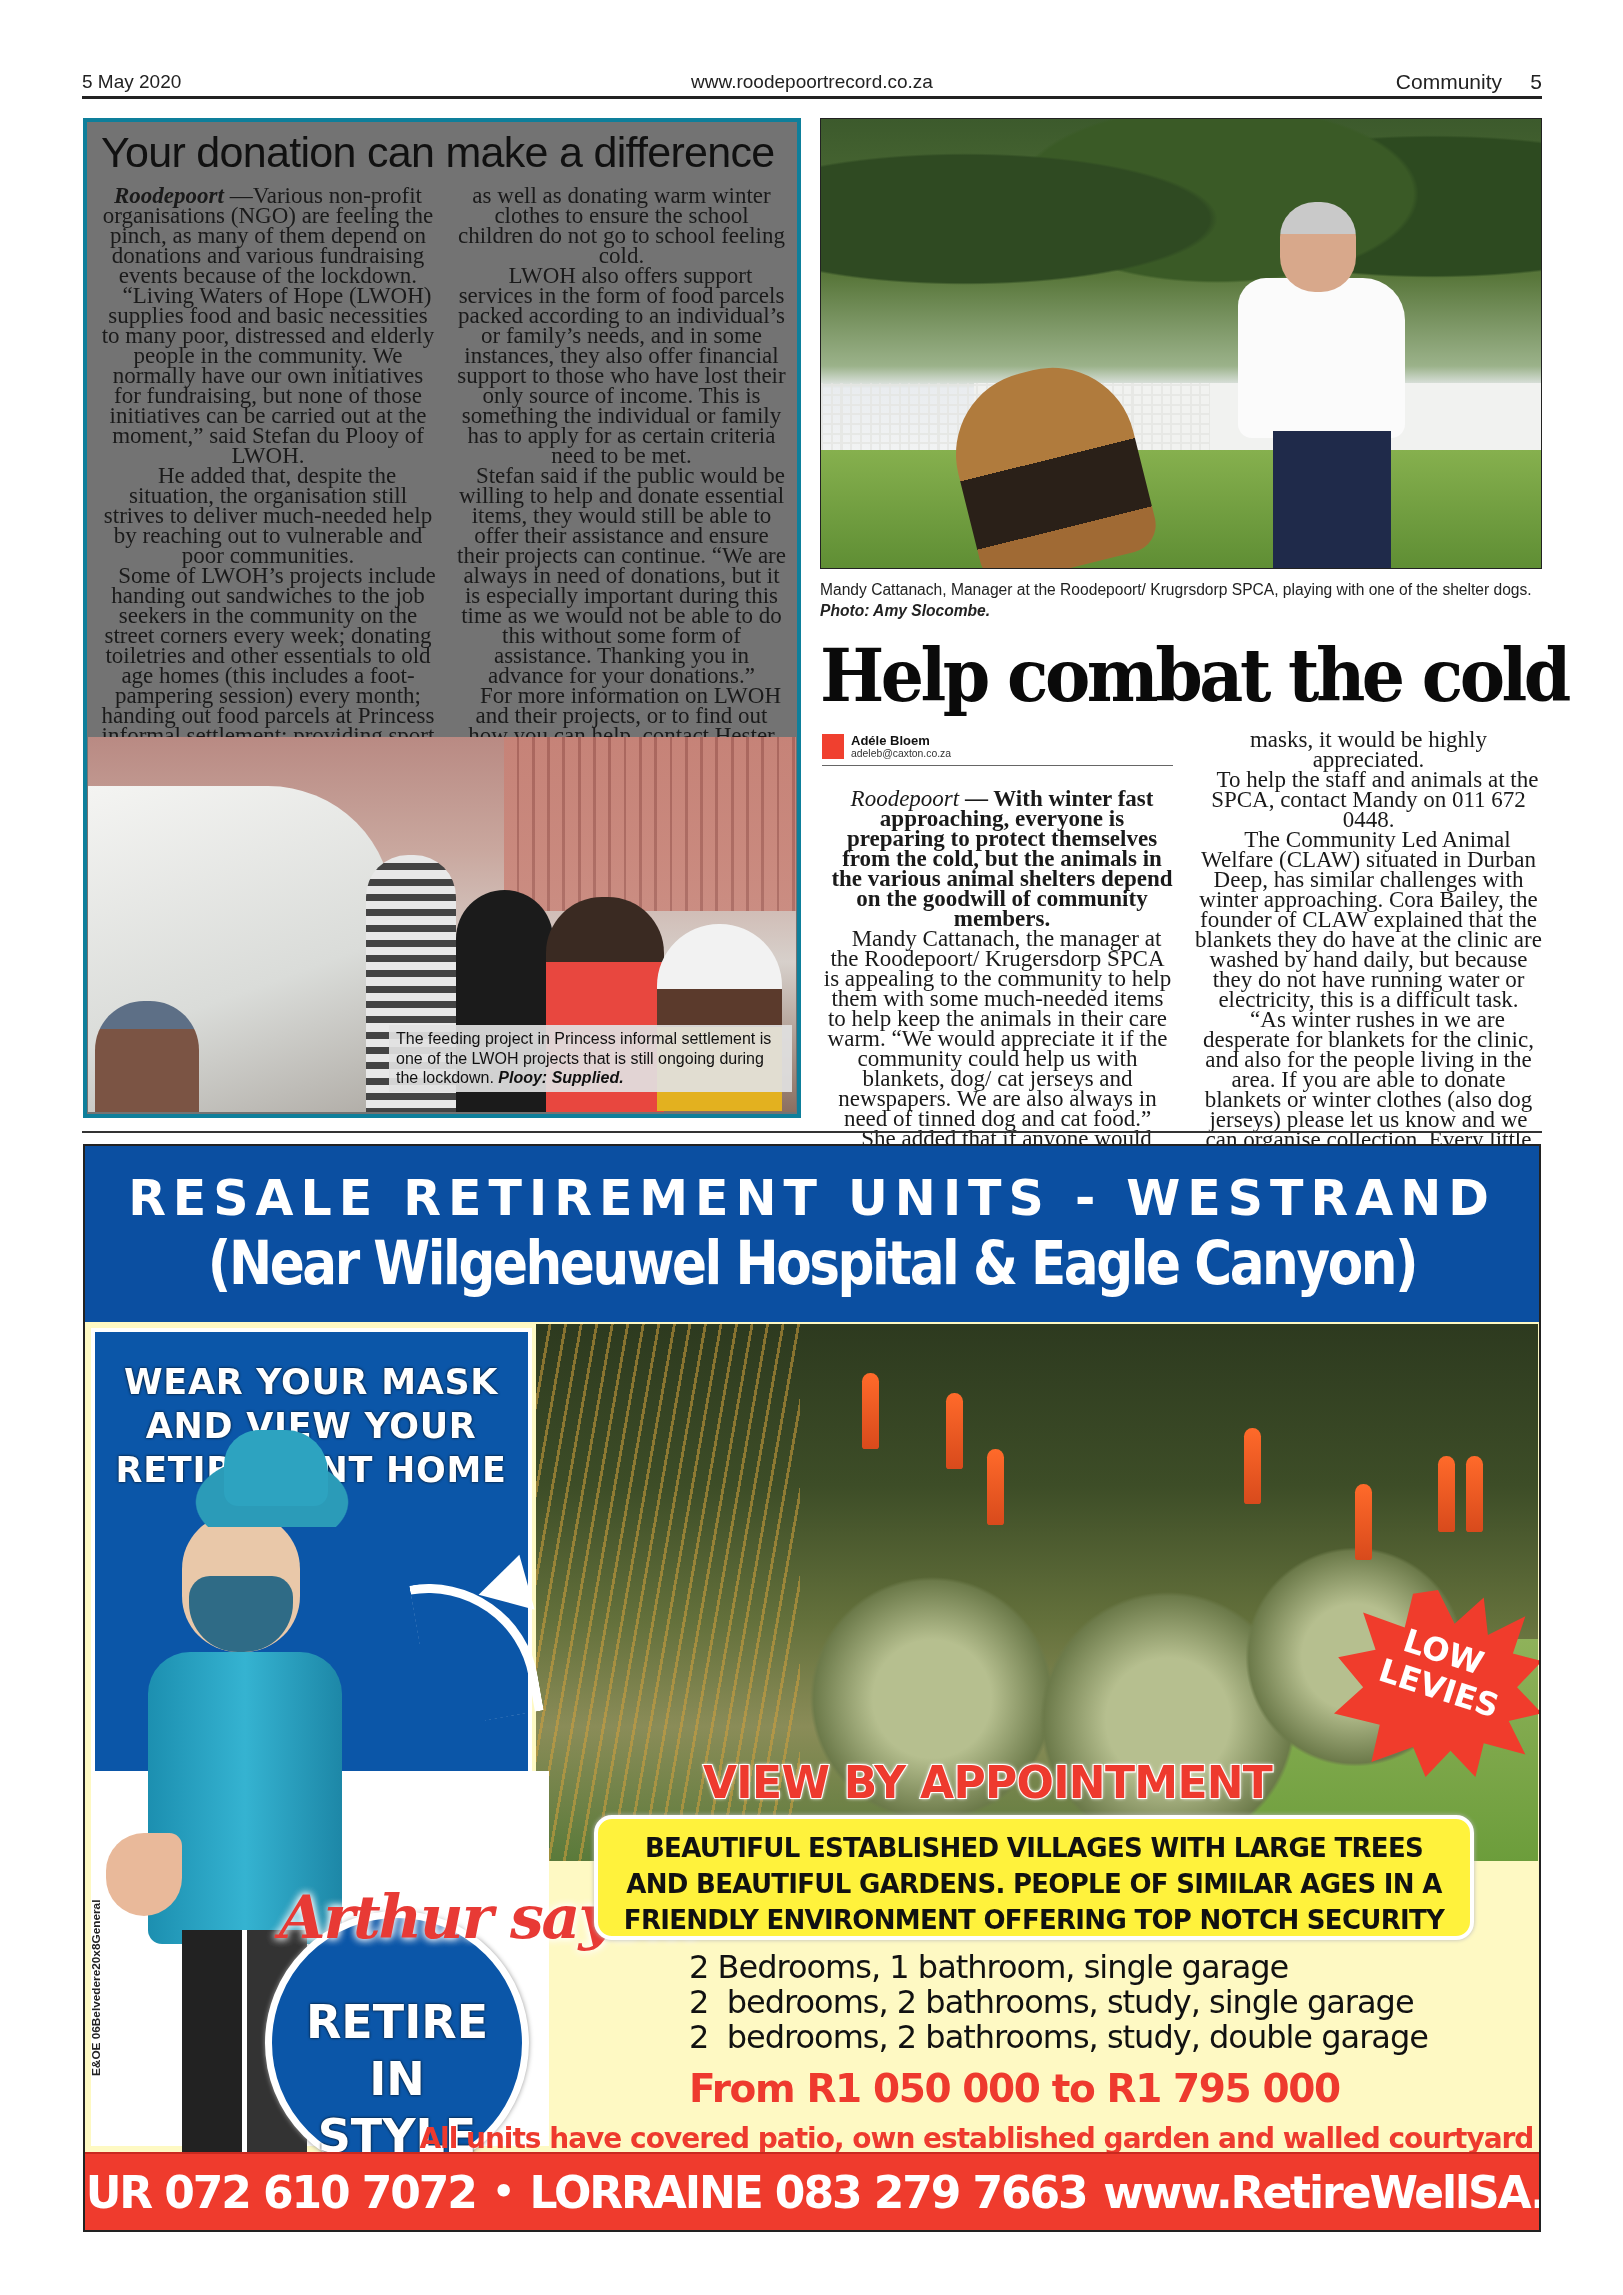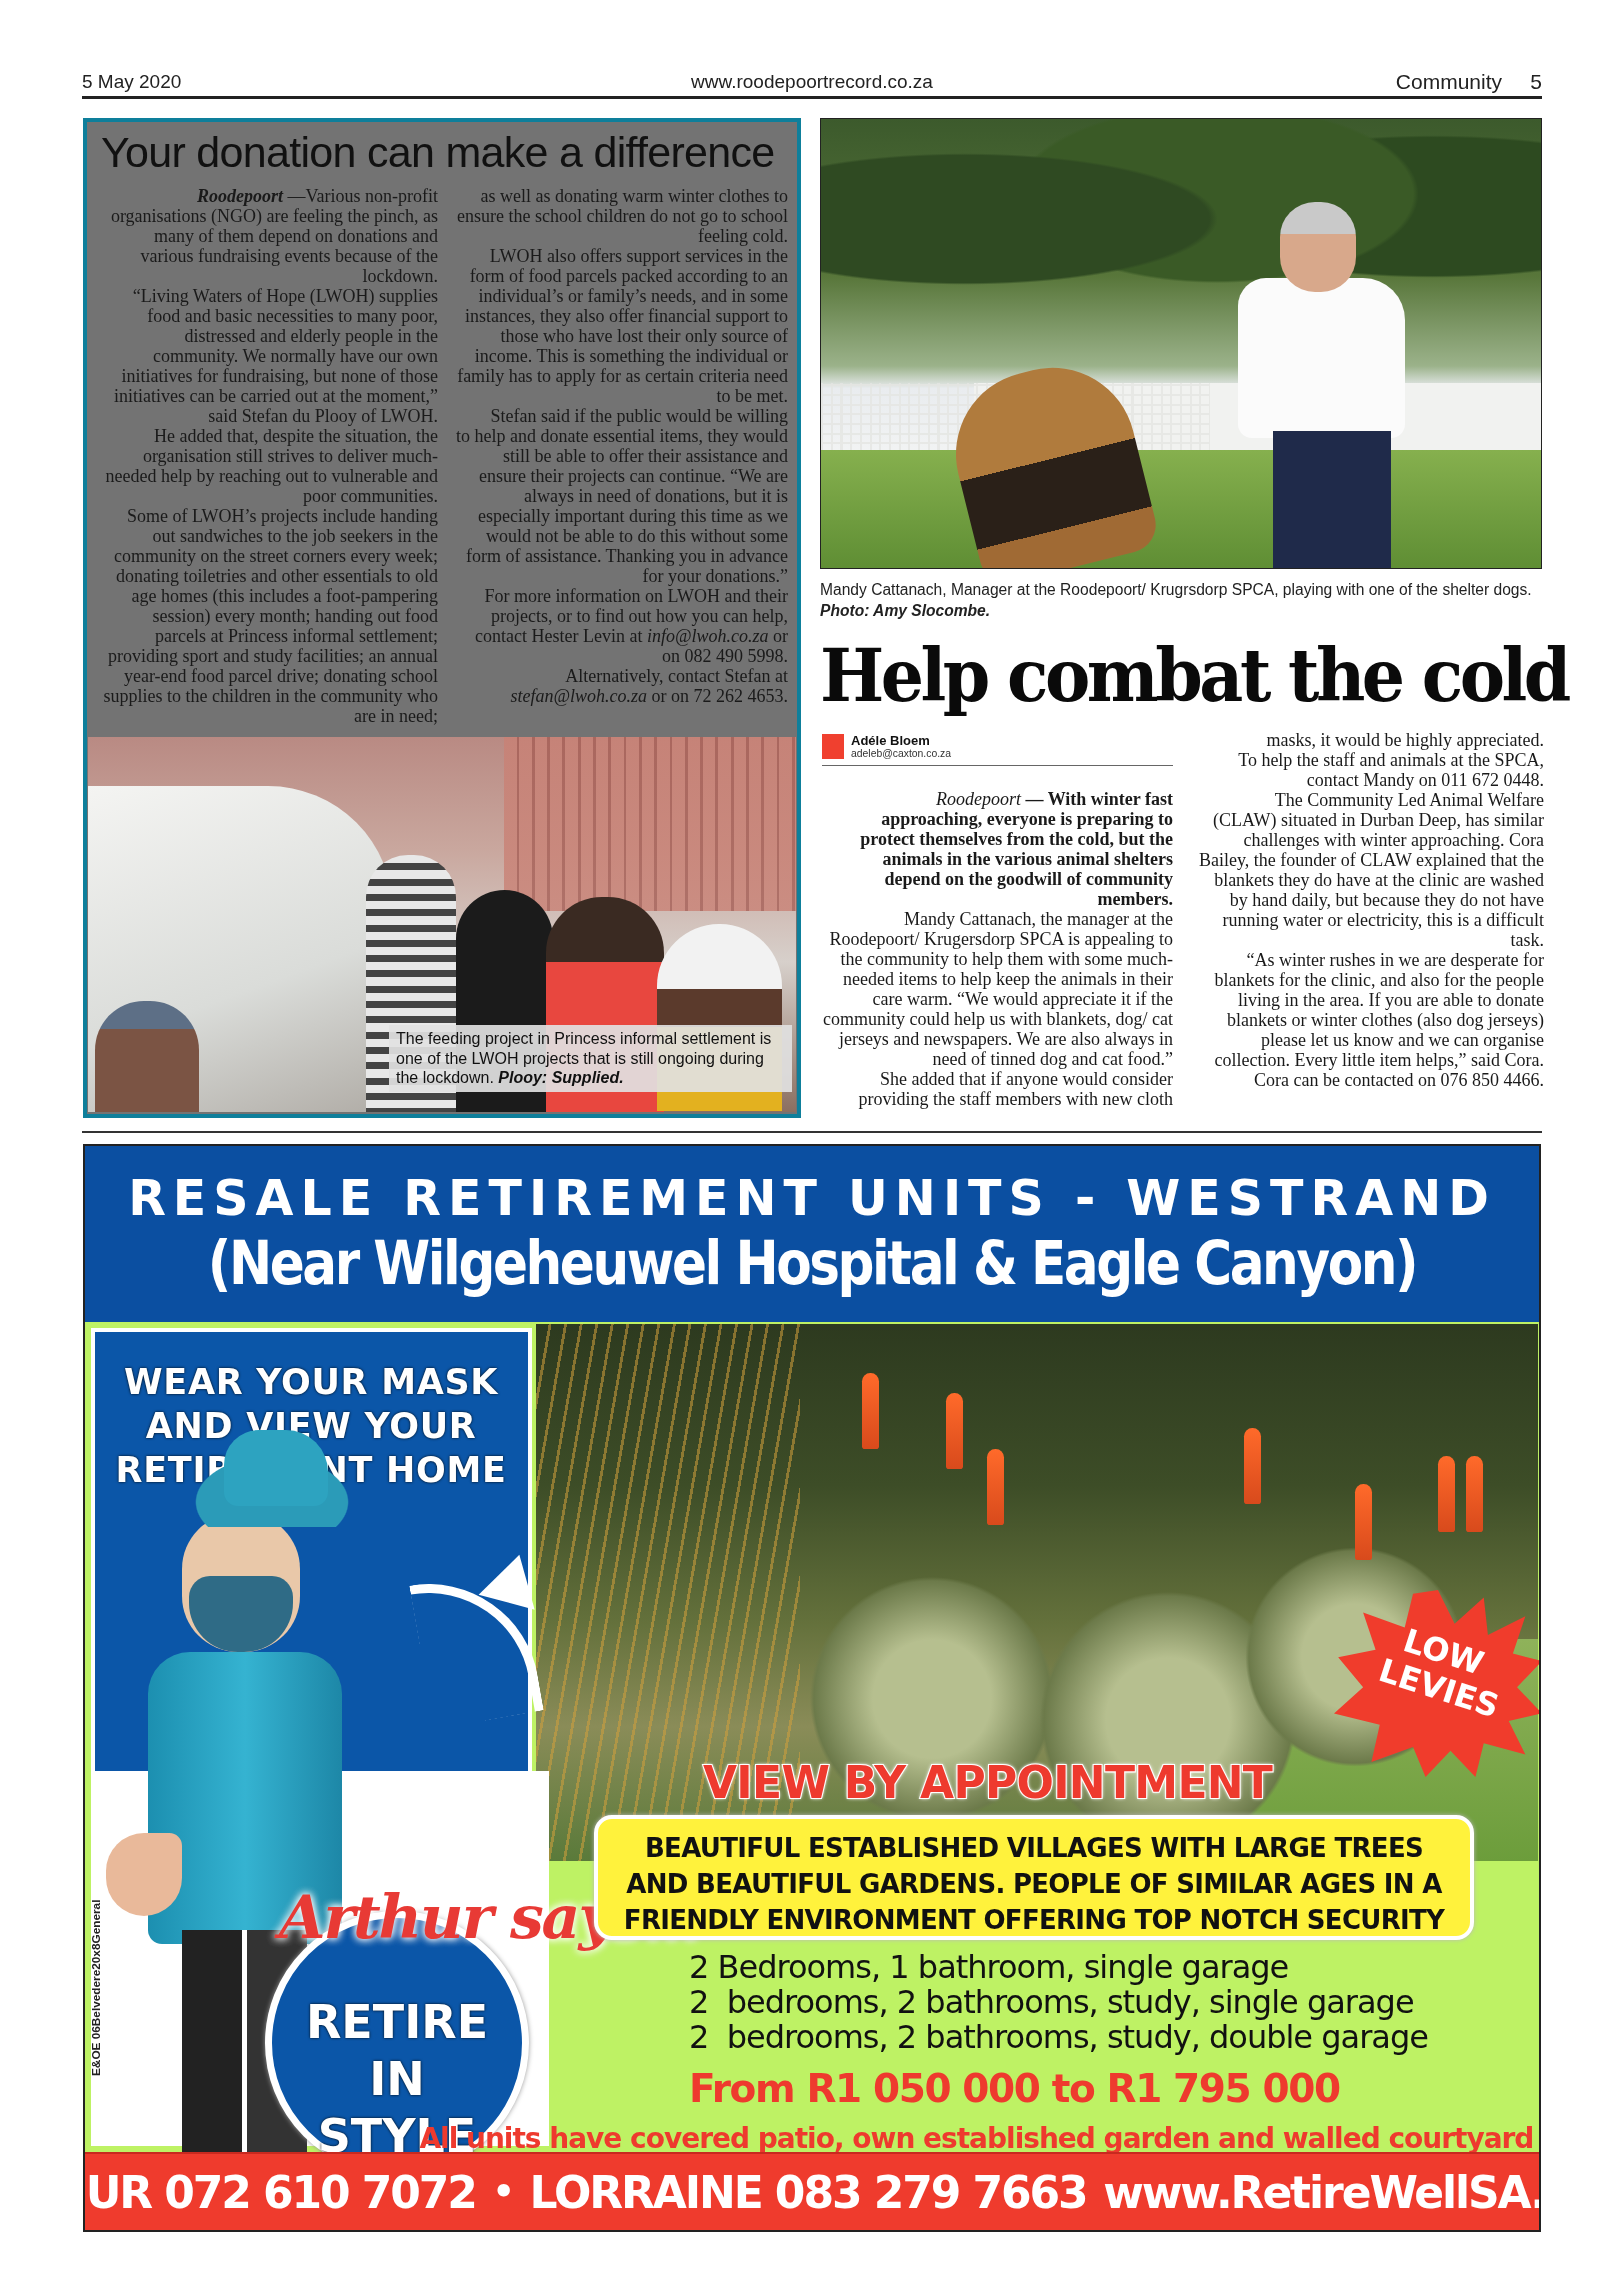--- a/index.html
+++ b/index.html
@@ -10,21 +10,21 @@
   .hdr { top: 67px; left: 82px; width: 1460px; height: 30.5px; font-family: "Liberation Sans", sans-serif; font-size: 19px; color: #222; }
   .hdr .date { position: absolute; left: 0; top: 4.2px; }
   .hdr .url { position: absolute; left: 0; right: 0; top: 4.2px; text-align: center; }
   .hdr .sect { position: absolute; right: 35px; top: 2.8px; font-size: 21px; }
   .hdr .pg { position: absolute; right: 0; top: 2.8px; font-size: 21px; }
   .hdr-rule { top: 96px; left: 82px; width: 1460px; height: 2.8px; background: #222; }
 
   
   .dbox { top: 118px; left: 83px; width: 718px; height: 1000px; border: 4.9px solid #0e7f9b; background: #737373; }
   .dbox h1 { position: absolute; top: 5.6px; left: 14px; font-family: "Liberation Sans", sans-serif; font-weight: 400; font-size: 43px; letter-spacing: -0.7px; color: #111; white-space: nowrap; }
-  .col { position: absolute; font-size: 18px; line-height: 20px; text-align: right; color: #1a1a1a; }
+  .col { position: absolute; font-size: 23px; line-height: 20px; text-align: center; color: #1a1a1a; }
   .col p { text-indent: 0; }
   .col p.ind { text-indent: 18px; }
   .dcol1 { top: 64px; left: 11px; width: 340px; }
   .dcol2 { top: 64px; left: 368px; width: 333px; }
   .dateline { font-style: italic; font-weight: 700; }
   .em { font-style: italic; }
 
   .dphoto { top: 737px; left: 88px; width: 708px; height: 375px; overflow: hidden; background: linear-gradient(180deg, #b98a83 0%, #c9a79e 30%, #d7d0cb 60%, #8b6f60 100%); }
   .dphoto .car { position: absolute; left: 0; top: 49px; width: 305px; height: 326px; background: linear-gradient(160deg, #f4f4f2, #dadcd9 60%, #b0aca6); border-top-right-radius: 125px; }
   .dphoto .fence { position: absolute; right: 0; top: 0; width: 292px; height: 174px; background: repeating-linear-gradient(90deg, #c98175 0 12.5px, #a65e55 12.5px 15.3px); opacity: .8; }
@@ -58,21 +58,21 @@
   .byline .name { position: absolute; left: 29px; top: -1.4px; font-family: "Liberation Sans", sans-serif; font-weight: 700; font-size: 13px; }
   .byline .mail { position: absolute; left: 29px; top: 14px; font-family: "Liberation Sans", sans-serif; font-size: 10.4px; color: #333; }
 
   .ccol1 { top: 789px; left: 822px; width: 351px; }
   .ccol2 { top: 730px; left: 1193px; width: 351px; }
   .lead { font-weight: 700; margin-left: 9px; }
 
   .sep { top: 1131px; left: 82px; width: 1460px; height: 2.1px; background: #333; }
 
   
-  .ad { top: 1144px; left: 83px; width: 1458px; height: 1088px; border: 2.1px solid #222; background: #bef264; overflow: hidden; }
+  .ad { top: 1144px; left: 83px; width: 1458px; height: 1088px; border: 2.1px solid #222; background: #fef9c3; overflow: hidden; }
   .ad-top { position: absolute; left: 0; top: 0; width: 100%; height: 176px; background: #0b4fa1; color: #fff; text-align: center; font-family: "DejaVu Sans", sans-serif; }
   .ad-top .l1 { position: absolute; left: 0; right: 0; top: 23.6px; font-weight: 700; font-size: 49px; letter-spacing: 7px; }
   .ad-top .l2 { position: absolute; left: 0; right: 0; top: 82px; font-weight: 700; font-size: 60px; letter-spacing: -2.8px; transform: scaleX(.86); }
 
   .ad-blue { position: absolute; left: 5.6px; top: 182px; width: 441px; height: 805px; background: #0b56a8; border: 4.2px solid #fff; }
   .ad-blue .msg { position: absolute; left: 0; right: 0; top: 28px; text-align: center; font-family: "DejaVu Sans", sans-serif; font-weight: 700; font-size: 35px; line-height: 44px; color: #fff; text-shadow: 0 0 2.8px #000; letter-spacing: 0.7px; }
   .ad-white { position: absolute; left: 5.6px; top: 625px; width: 458px; height: 375px; background: #fff; }
   .arrow { position: absolute; left: 326px; top: 243px; width: 111px; height: 146px; border: 9.7px solid #fff; border-left: none; border-bottom: none; border-radius: 0 111px 0 0; transform: rotate(-10deg); }
   .arrow-head { position: absolute; left: 389px; top: 222px; width: 0; height: 0; border-left: 29px solid transparent; border-right: 29px solid transparent; border-bottom: 49px solid #fff; transform: rotate(15deg); }
 

